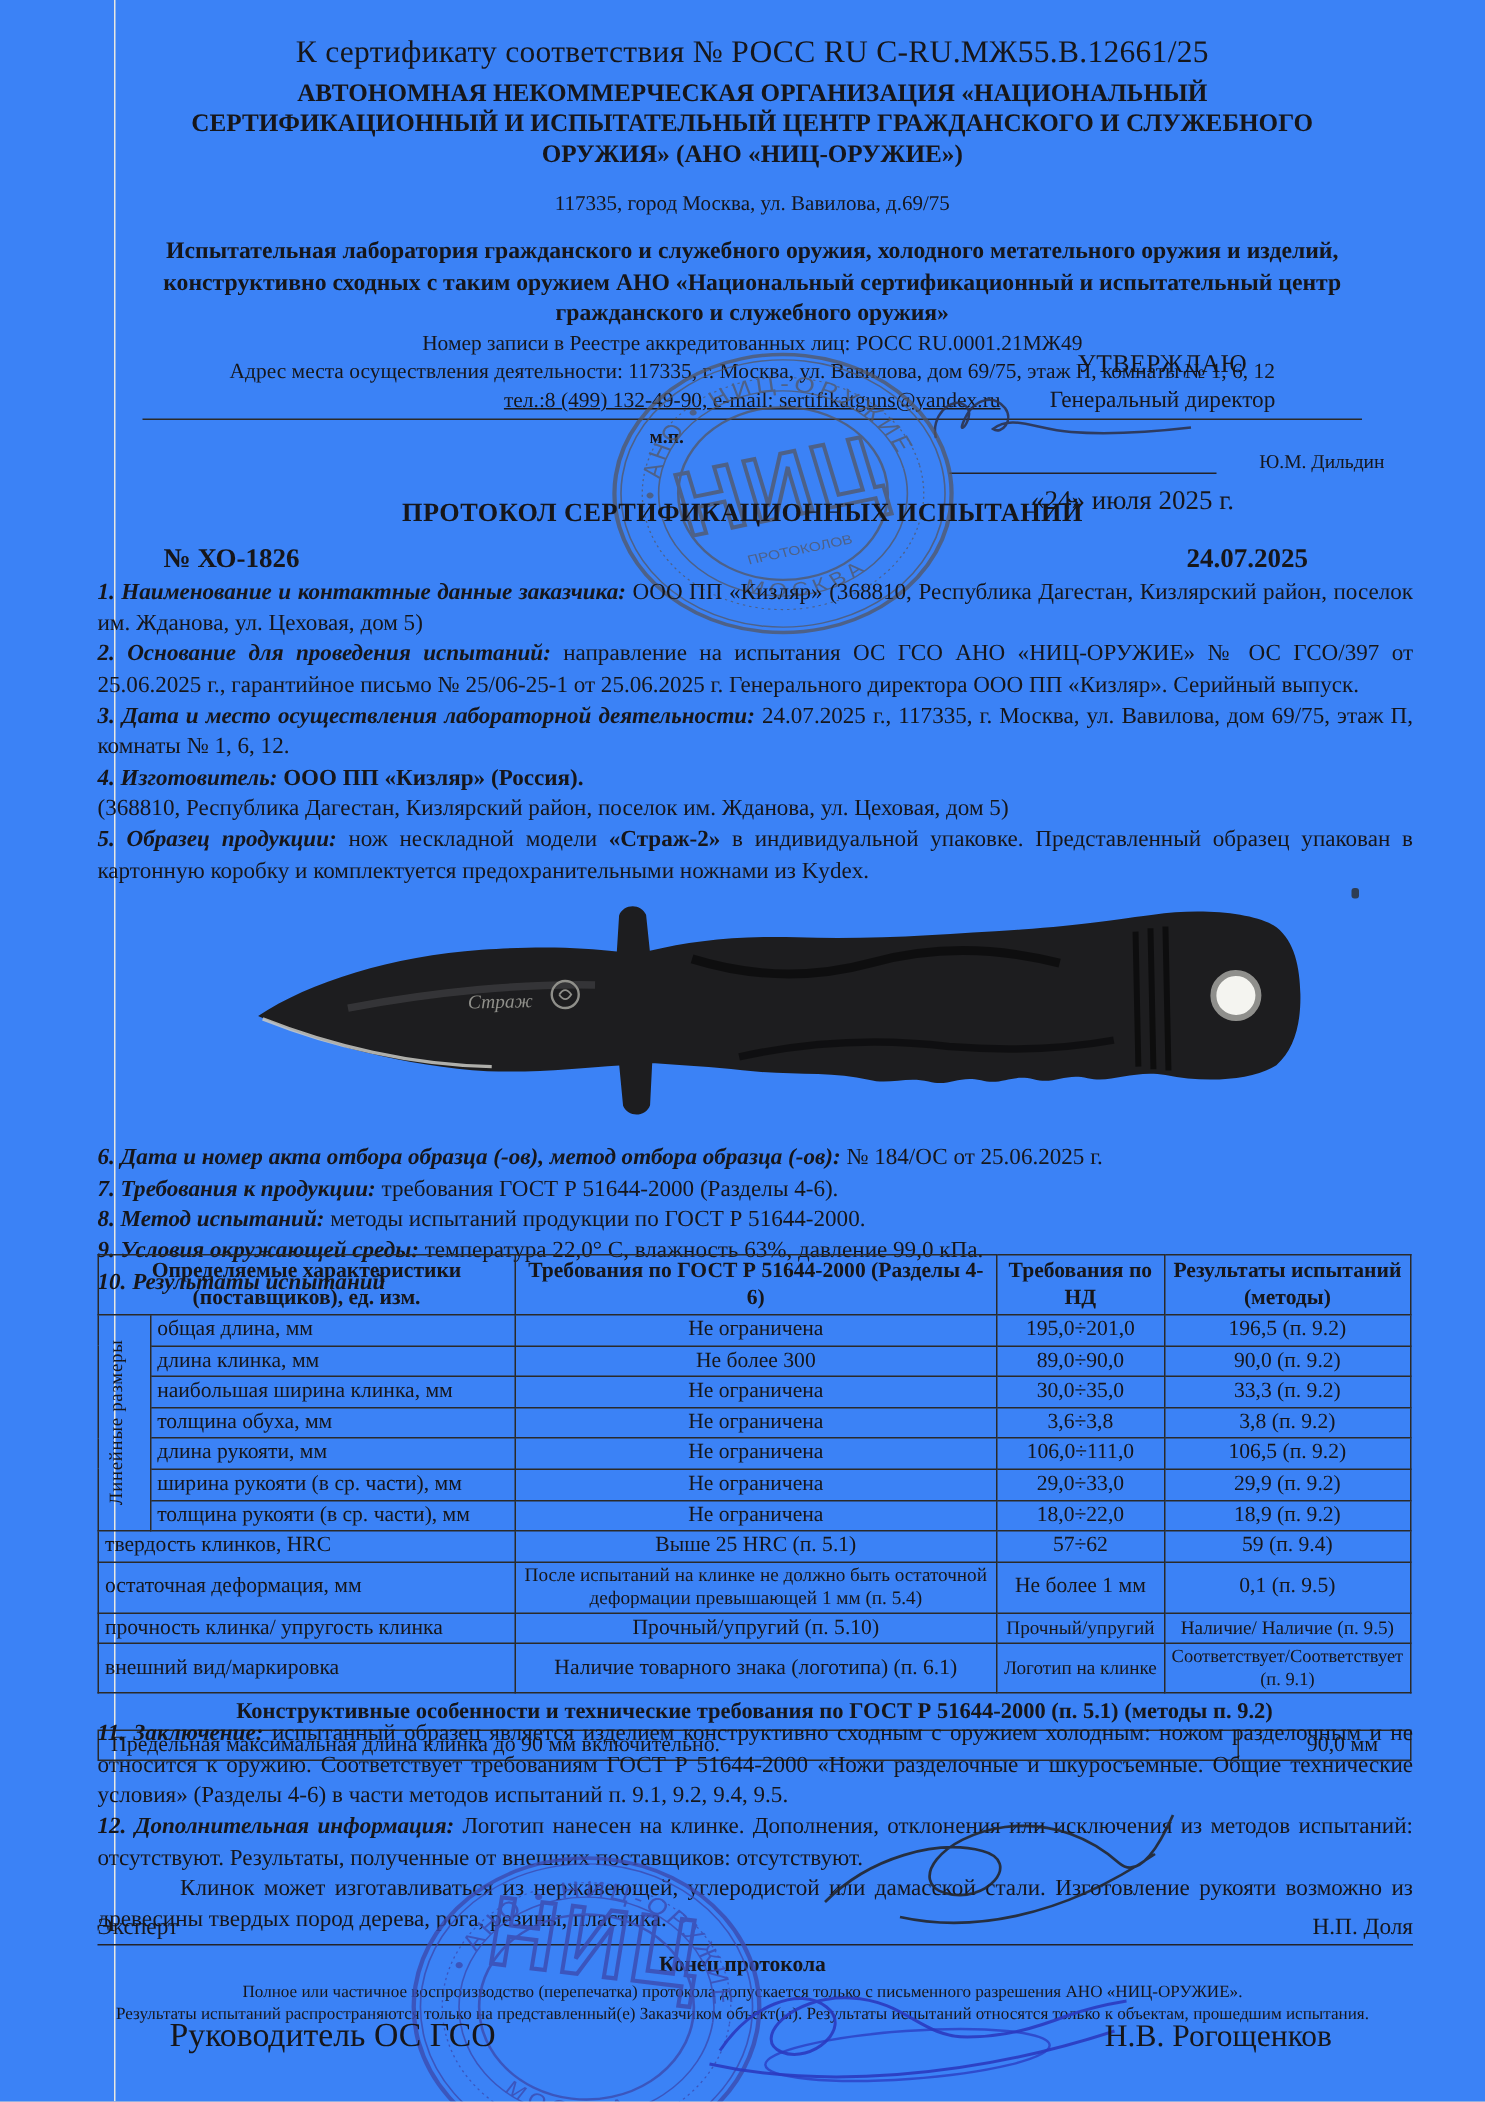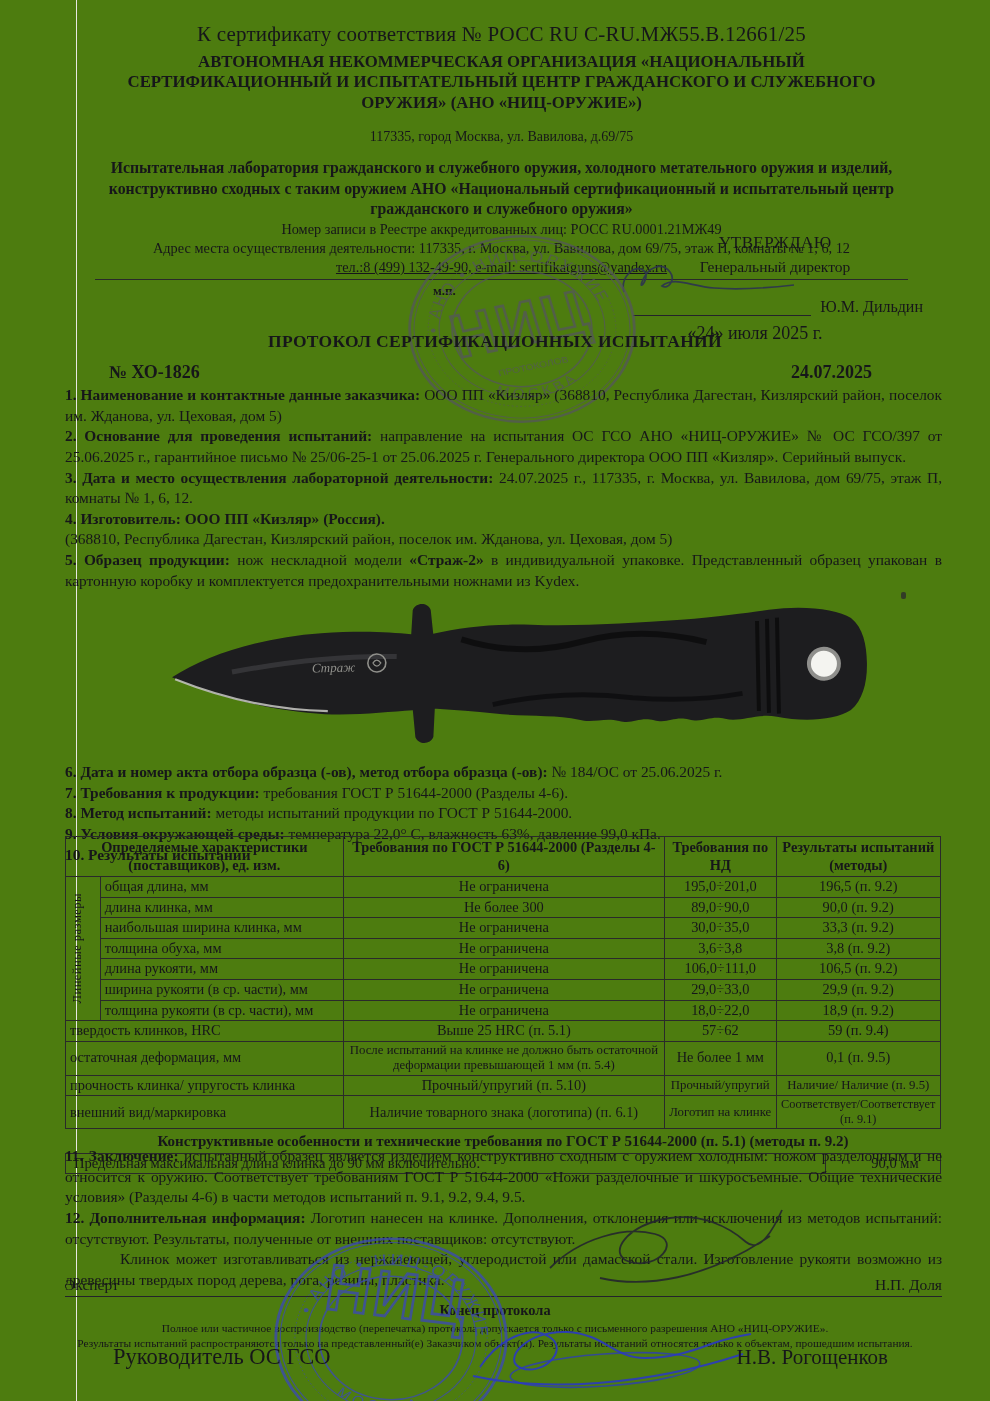--- a/index.html
+++ b/index.html
@@ -1,50 +1,50 @@
 <!DOCTYPE html>
 <html><head>
 <meta charset="utf-8">
 <style>
   html,body{margin:0;padding:0;background:#d8d8d4;}
-  .page{position:relative;width:990px;height:1401px;background:#4d7c0f;margin:0 auto;
+  .page{position:relative;width:990px;height:1401px;background:#3b82f6;margin:0 auto;
         font-family:"Liberation Serif",serif;color:#16161a;overflow:hidden;}
   .scan-line{position:absolute;left:76px;top:0;width:1px;height:100%;background:#e7e7e2;}
   
   .hdr{position:absolute;left:95px;right:82px;top:22px;text-align:center;border-bottom:1.6px solid #2a2a2a;padding-bottom:3px;}
   .cert-line{font-size:21px;letter-spacing:.2px;}
   .org-name{font-weight:bold;font-size:16.8px;line-height:1.22;margin-top:5px;}
   .org-addr{font-size:14px;margin-top:16px;}
   .lab-name{font-weight:bold;font-size:15.8px;line-height:1.28;margin-top:13px;}
   .plain{font-size:14.3px;margin-top:2px;}
   .contact{font-size:14.3px;margin-top:2px;text-decoration:underline;}
   
   .approval{position:absolute;left:625px;top:233px;width:300px;text-align:center;}
   .approve-word{font-weight:normal;font-size:17px;letter-spacing:.4px;}
   .director-title{font-size:15.5px;margin-top:5px;}
   .sig-row{position:relative;height:42px;margin-top:2px;text-align:left;}
   .sig-line{position:absolute;left:8px;bottom:4px;width:178px;border-bottom:1.4px solid #23232a;height:1px;}
-  .sig-name{position:absolute;right:2px;bottom:4px;font-size:16px;}
+  .sig-name{position:absolute;right:2px;bottom:4px;font-size:13px;}
   .approve-date{font-size:18px;margin-top:3px;padding-right:40px;}
   .mp{position:absolute;left:433px;top:283px;font-size:13px;font-weight:bold;text-align:right;}
   
   .stamp{position:absolute;}
   .stamp svg{width:100%;height:100%;}
   .stamp-top{left:402px;top:230px;width:240px;height:198px;opacity:.72;}
   .stamp-bottom{left:268px;top:1232px;width:246px;height:212px;opacity:.8;}
   
   .doc-title{position:absolute;left:0;right:0;top:331px;text-align:center;font-weight:bold;font-size:17.5px;letter-spacing:.3px;}
   .proto-row{position:absolute;left:65px;right:50px;top:362px;display:flex;justify-content:space-between;font-weight:bold;font-size:18px;}
   .proto-num{padding-left:44px;}
   .proto-date{padding-right:68px;}
   
   .body-block{position:absolute;left:65px;right:48px;font-size:15.4px;line-height:1.34;text-align:justify;}
   .blockA{top:385px;} .blockB{top:722px;margin-top:40px;} .blockC{top:1146px;}
   .body-block p{margin:0;}
-  .bi{font-weight:bold;}
+  .bi{font-weight:bold;font-style:italic;}
   .b{font-weight:bold;}
   .note-para{text-indent:55px;}
   
   .knife{position:absolute;left:162px;top:594px;width:720px;height:152px;transform:rotate(-1.2deg);}
   .edge-dot{position:absolute;left:901px;top:592px;width:5px;height:7px;background:#2c2c2c;border-radius:2px;opacity:.8;}
   
   .tbl-wrap{position:absolute;left:65px;top:836px;width:876px;}
   table.res{border-collapse:collapse;width:876px;font-size:14.4px;}
   table.res th,table.res td{border:1.3px solid #2a2a2a;padding:1px 4px;line-height:1.22;vertical-align:middle;}
   table.res th{font-weight:bold;text-align:center;font-size:14.4px;padding:2px 4px;}

